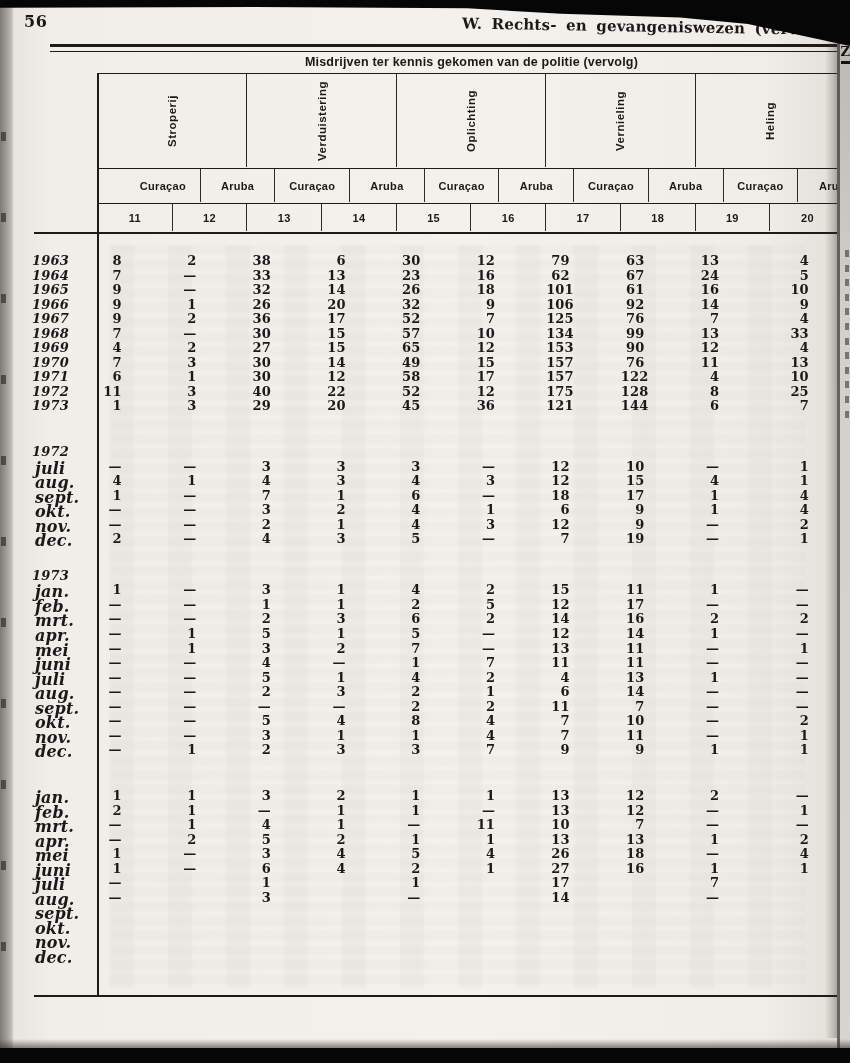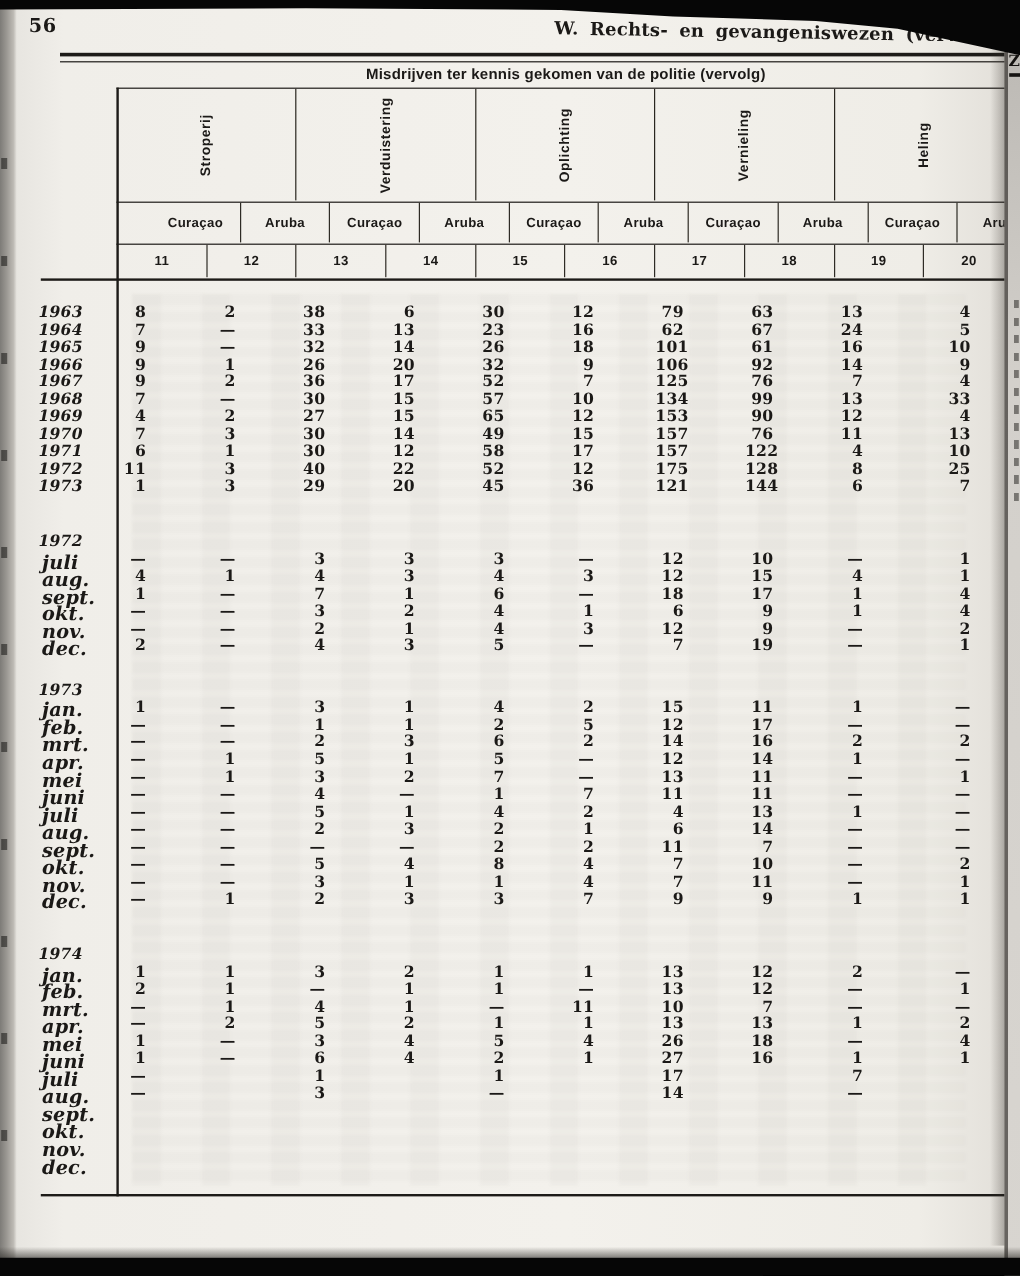--- a/index.html
+++ b/index.html
@@ -511,23 +511,20 @@
           <div class="c">3</div>
           <div class="c">7</div>
           <div class="c">9</div>
           <div class="c">9</div>
           <div class="c">1</div>
           <div class="c">1</div>
         </div>
       </div>
       <div class="section">
         <div class="row">
-          <div class="lab">1974</div>
-        </div>
-        <div class="row">
           <div class="lab m">jan.</div>
           <div class="c">1</div>
           <div class="c">1</div>
           <div class="c">3</div>
           <div class="c">2</div>
           <div class="c">1</div>
           <div class="c">1</div>
           <div class="c">13</div>
           <div class="c">12</div>
           <div class="c">2</div>

